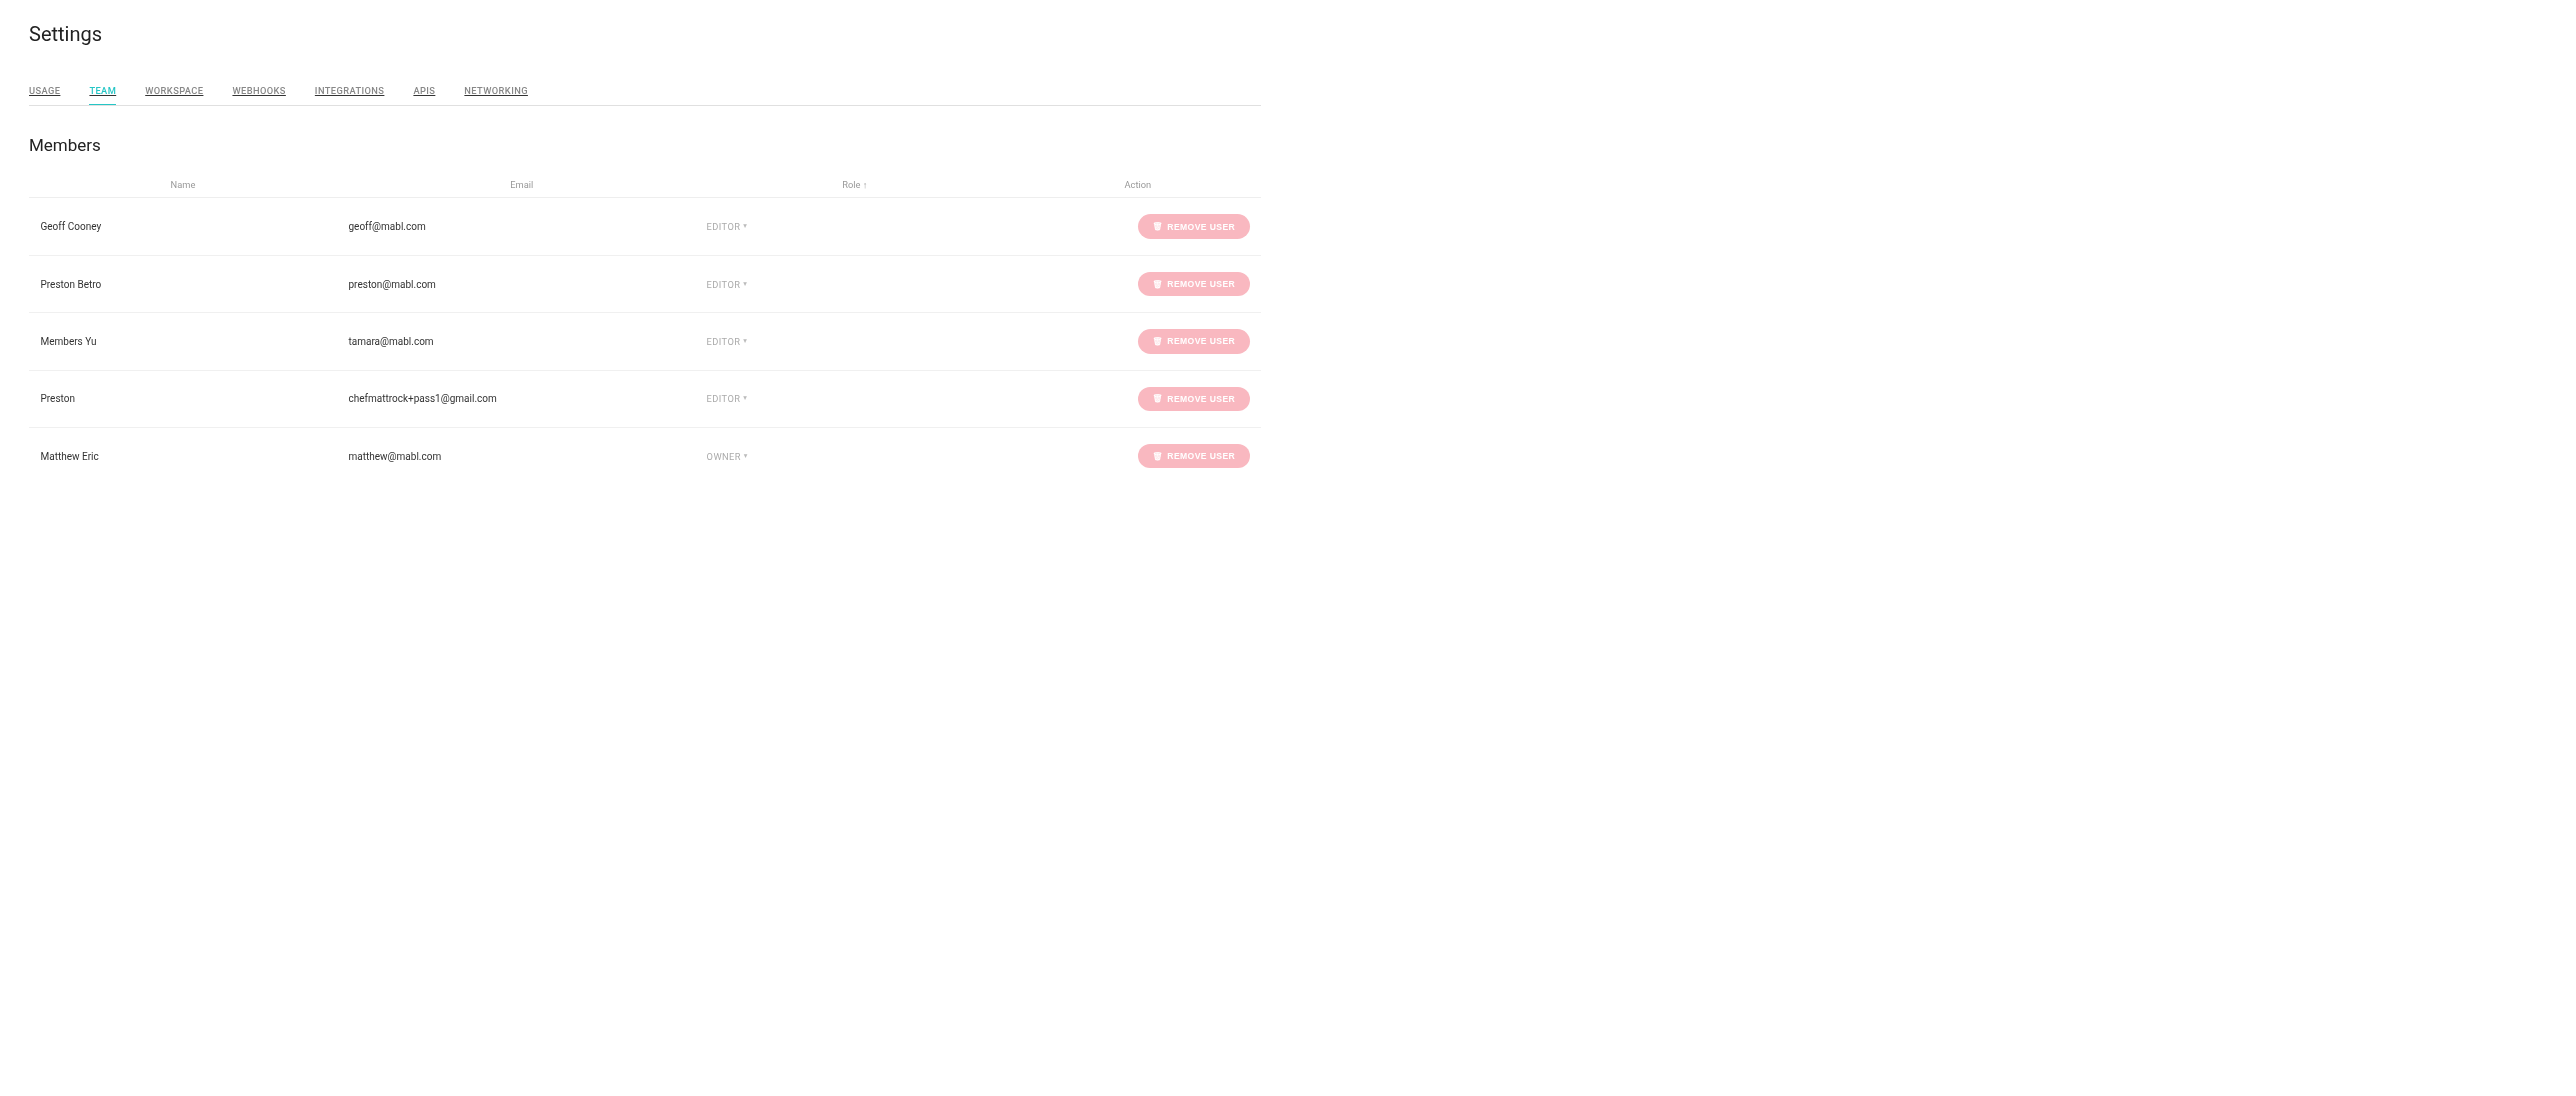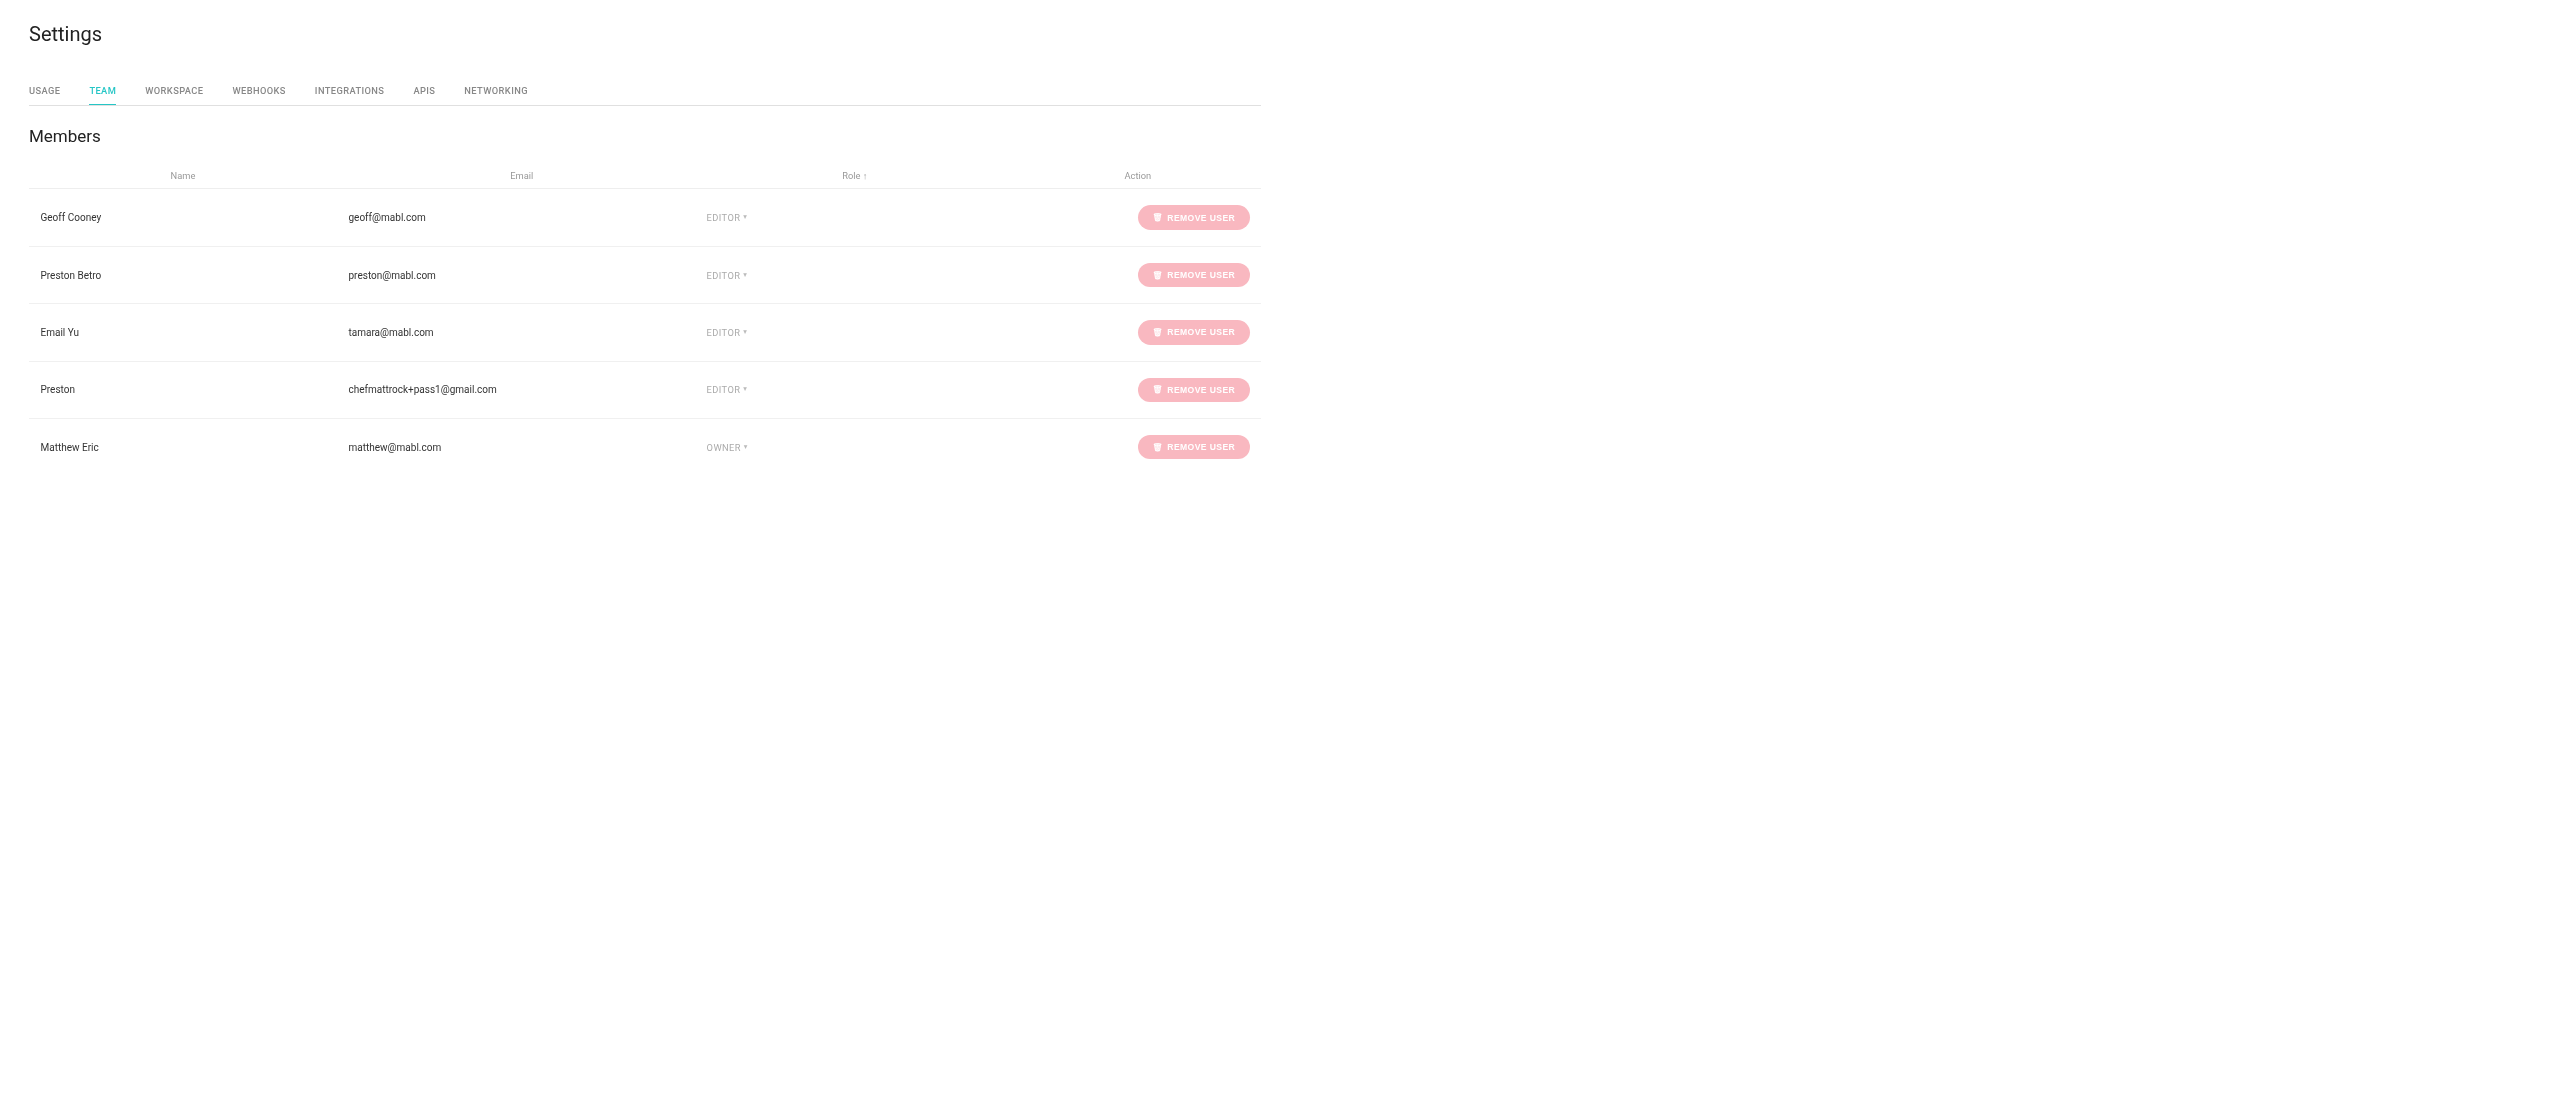--- a/index.html
+++ b/index.html
@@ -24,21 +24,22 @@
       font-size: 20px;
       font-weight: 400;
       color: #222;
       margin-bottom: 39px;
     }
 
     .tabs {
       display: flex;
       gap: 29px;
       border-bottom: 0.7px solid #e0e0e0;
-      margin-bottom: 20px;
+      margin-bottom: 29px;
+      text-decoration: underline;
     }
 
     .tab {
       padding-bottom: 8.6px;
       font-size: 9.3px;
       font-weight: 500;
       color: #888;
       cursor: pointer;
       text-transform: uppercase;
       letter-spacing: 0.4px;
@@ -202,21 +203,21 @@
           <td class="col-role role-col"><span class="role-selector">EDITOR <span class="chevron">▾</span></span></td>
           <td class="col-action action-col"><button class="btn-remove"><span class="btn-icon">🗑</span> REMOVE USER</button></td>
         </tr>
         <tr>
           <td class="col-name">Preston Betro</td>
           <td class="col-email">preston@mabl.com</td>
           <td class="col-role role-col"><span class="role-selector">EDITOR <span class="chevron">▾</span></span></td>
           <td class="col-action action-col"><button class="btn-remove"><span class="btn-icon">🗑</span> REMOVE USER</button></td>
         </tr>
         <tr>
-          <td class="col-name">Email Yu</td>
+          <td class="col-name">Members Yu</td>
           <td class="col-email">tamara@mabl.com</td>
           <td class="col-role role-col"><span class="role-selector">EDITOR <span class="chevron">▾</span></span></td>
           <td class="col-action action-col"><button class="btn-remove"><span class="btn-icon">🗑</span> REMOVE USER</button></td>
         </tr>
         <tr>
           <td class="col-name">Preston</td>
           <td class="col-email">chefmattrock+pass1@gmail.com</td>
           <td class="col-role role-col"><span class="role-selector">EDITOR <span class="chevron">▾</span></span></td>
           <td class="col-action action-col"><button class="btn-remove"><span class="btn-icon">🗑</span> REMOVE USER</button></td>
         </tr>

